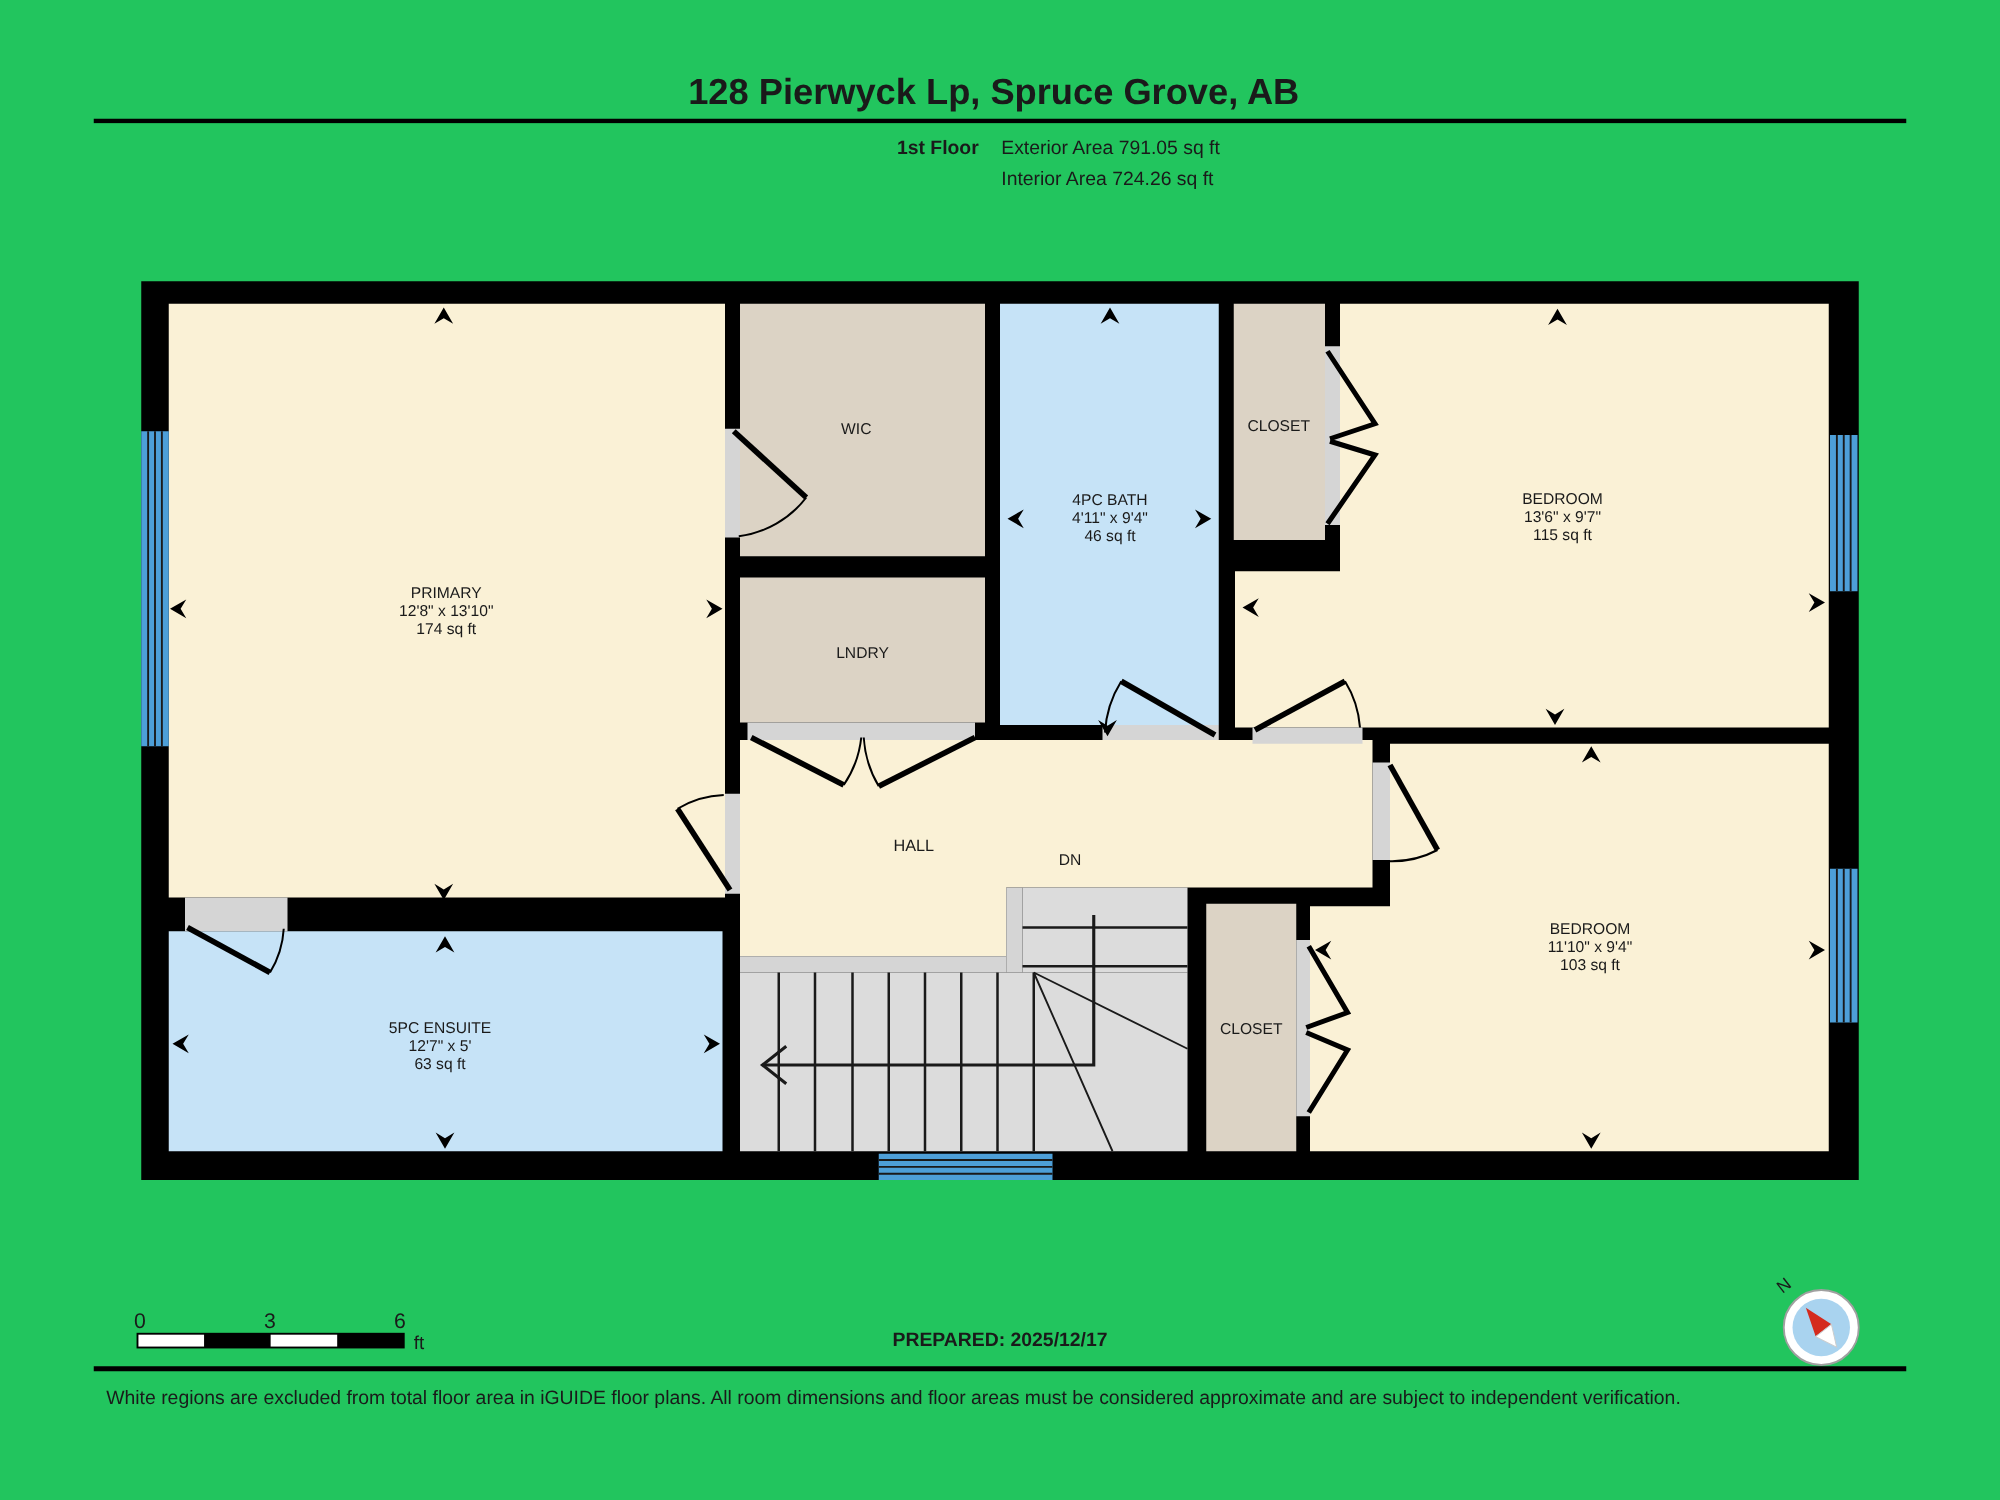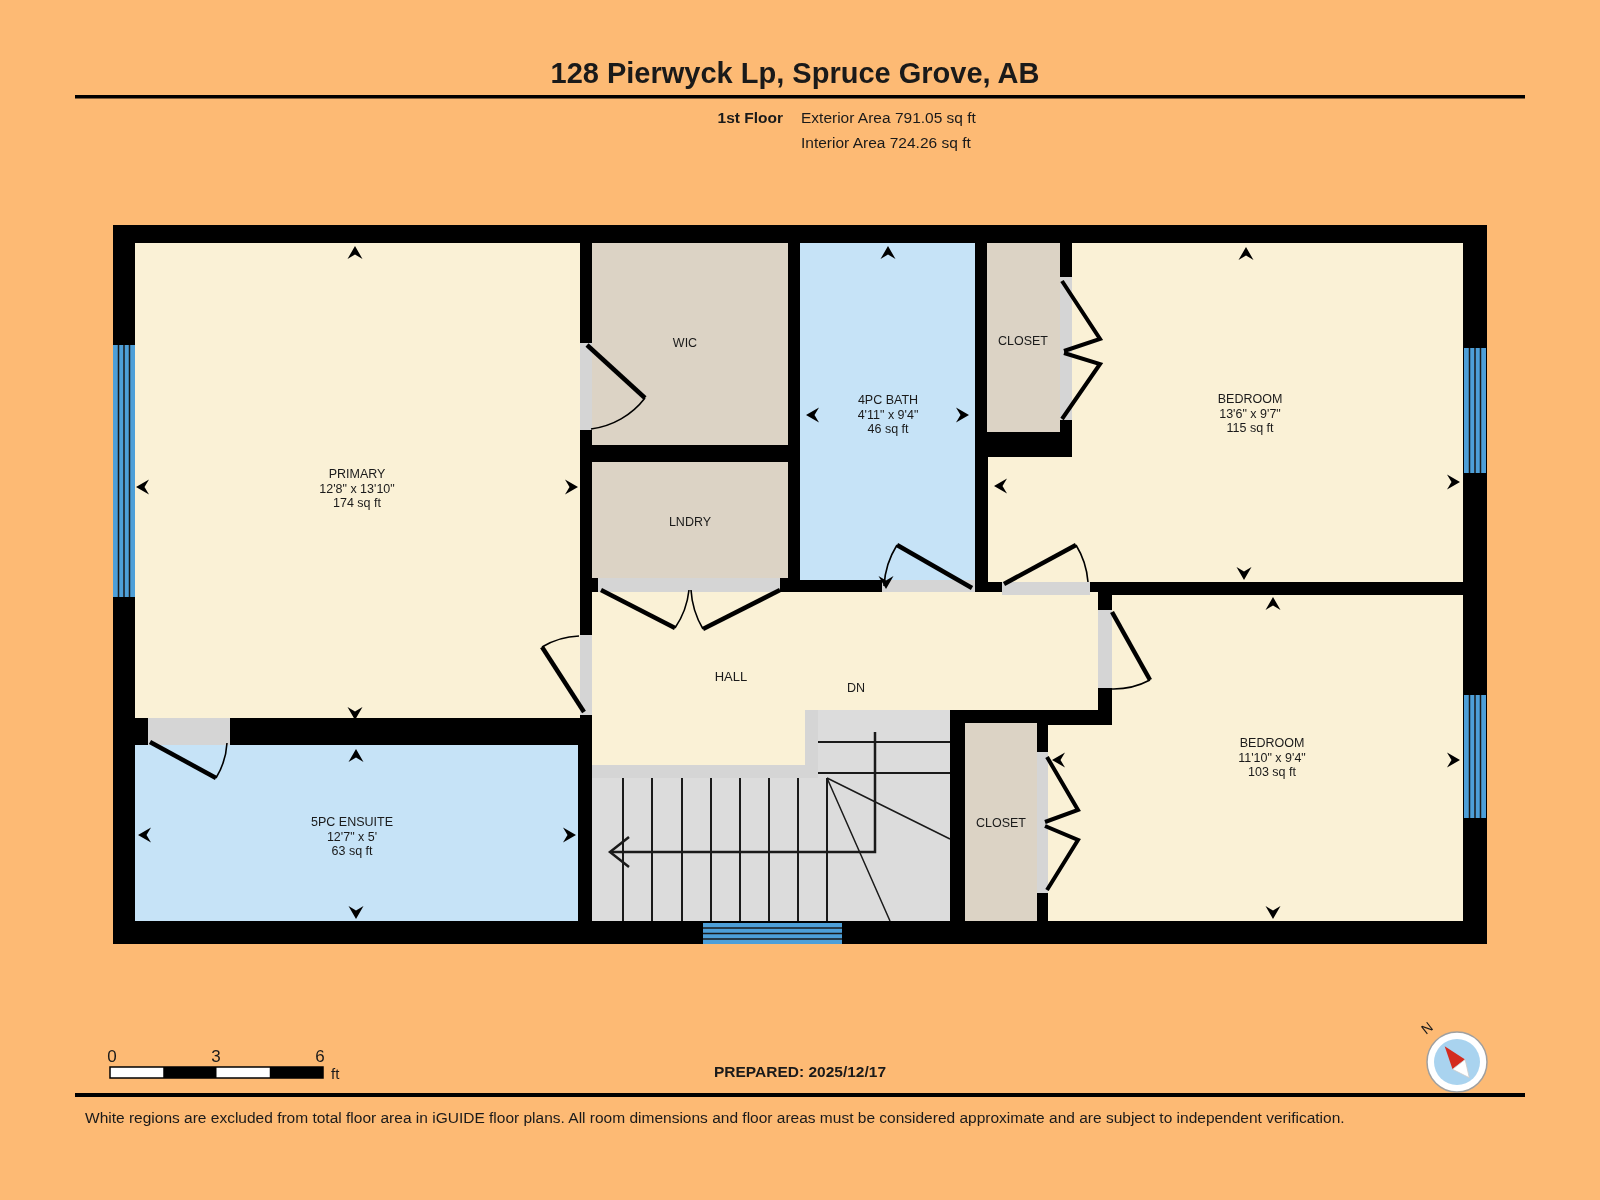--- a/index.html
+++ b/index.html
@@ -1,16 +1,16 @@
 <!DOCTYPE html>
 <html><head>
 <meta charset="utf-8">
 <style>
   html,body{margin:0;padding:0;background:#ffffff;}
-  .page{width:1600px;height:1200px;position:relative;background:#fdba74;}
+  .page{width:1600px;height:1200px;position:relative;background:#22c55e;}
   svg{display:block;}
   text{font-family:"Liberation Sans","DejaVu Sans",sans-serif;fill:#1a1a1a;}
   .t-title{font-size:29px;font-weight:bold;}
   .t-sub{font-size:15.5px;}
   .t-sub-b{font-size:15.5px;font-weight:bold;}
   .t-room{font-size:12.5px;}
   .t-hall{font-size:13px;}
   .t-scale{font-size:17px;}
   .t-ft{font-size:15px;}
   .t-prep{font-size:15.5px;font-weight:bold;}

